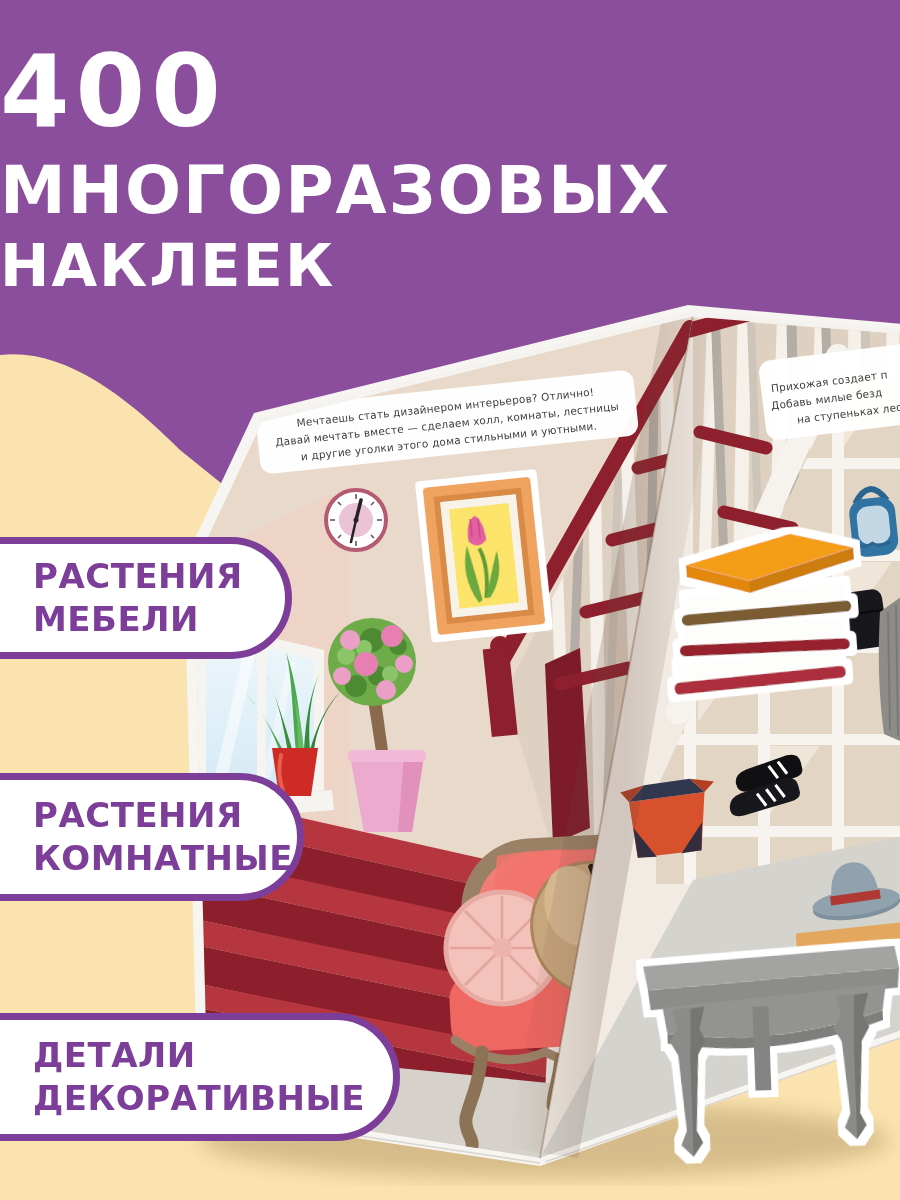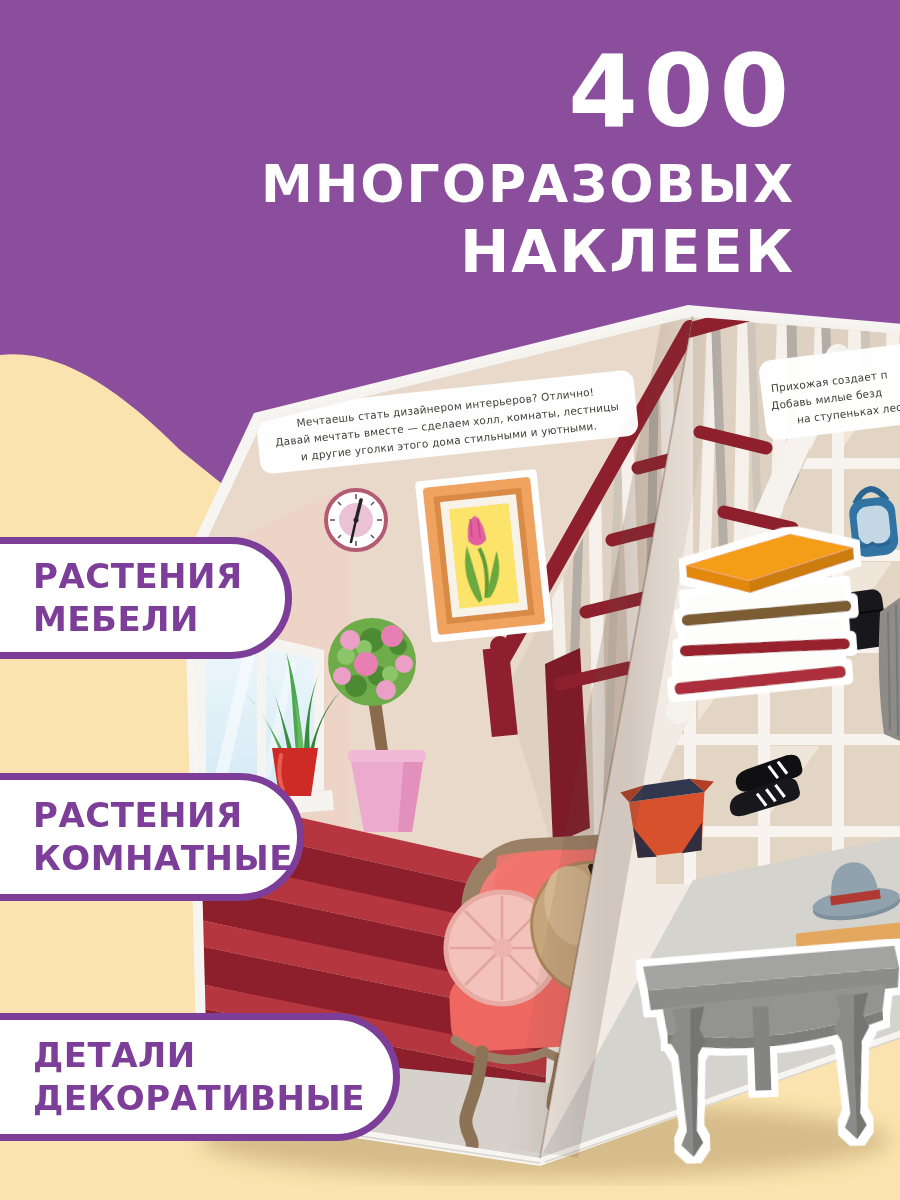--- a/index.html
+++ b/index.html
@@ -3,25 +3,25 @@
 <meta charset="utf-8">
 <style>
   html,body{margin:0;padding:0;background:#6c3a7c;}
   .stage{
     position:relative;width:900px;height:1200px;overflow:hidden;
     background:#8B4E9D;
     font-family:"DejaVu Sans","Liberation Sans",sans-serif;
   }
   .scene{position:absolute;left:0;top:0;width:900px;height:1200px;}
   .title{
-    position:absolute;top:42px;left:0;width:764px;text-align:right;
-    color:#FFFFFF;font-weight:bold;line-height:1;z-index:3;margin-left:31px;
+    position:absolute;top:42px;left:0;width:764px;text-align:left;
+    color:#FFFFFF;font-weight:bold;line-height:1;z-index:3;
   }
   .title .l1{display:block;font-size:100px;letter-spacing:6px;}
-  .title .l2{display:block;font-size:52px;letter-spacing:2px;margin-top:16px;}
+  .title .l2{display:block;font-size:66px;letter-spacing:2px;margin-top:16px;}
   .title .l3{display:block;font-size:59px;letter-spacing:2px;margin-top:12px;}
   .badge{
     position:absolute;left:-70px;background:#ffffff;
     border:7px solid #7C3E98;border-radius:64px;
     box-sizing:border-box;display:flex;flex-direction:column;justify-content:center;
     padding-left:96px;color:#7C3E98;font-weight:bold;
     font-size:34px;line-height:43px;letter-spacing:.5px;z-index:4;
   }
   #badge1{top:537px;width:362px;height:122px;}
   #badge2{top:773px;width:374px;height:128px;}

